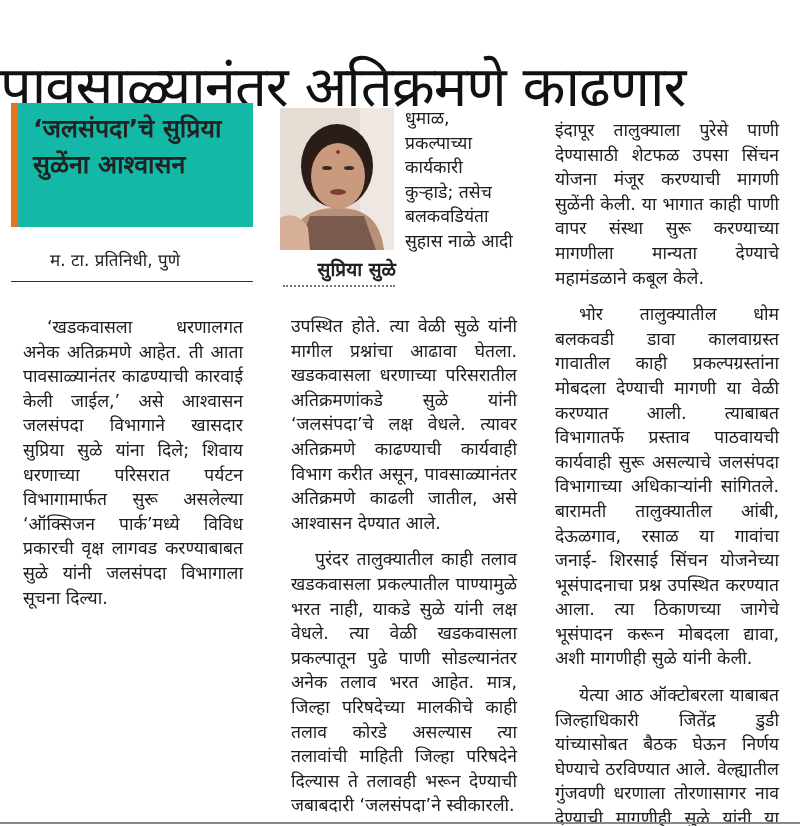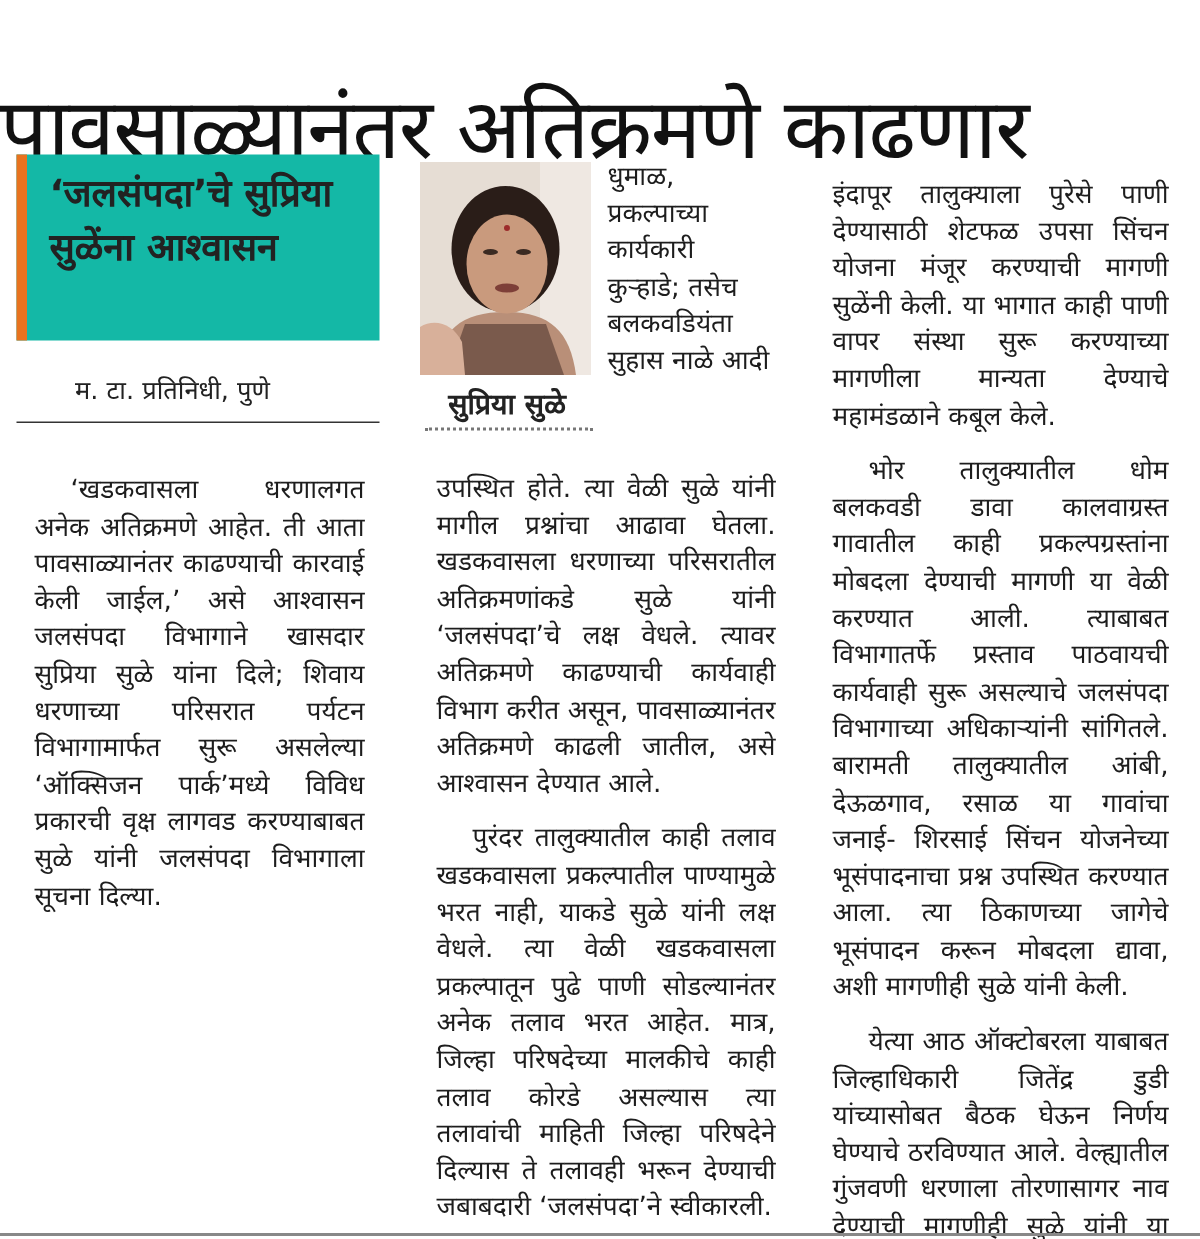--- a/index.html
+++ b/index.html
@@ -40,21 +40,21 @@
   .col-mid-side { left: 405px; top: 106px; width: 124px; text-align: left; }
   .col-mid-side p { margin: 0; }
   .col-mid { left: 279px; top: 302px; width: 250px; }
   .col-right { left: 543px; top: 106px; width: 248px; }
   .photo {
     position: absolute; left: 280px; top: 108px; width: 114px; height: 142px;
     background: linear-gradient(180deg, #e9e1d9 0%, #d6c4b6 100%); overflow: hidden;
   }
   .photo svg { display: block; }
   .caption {
-    position: absolute; left: 280px; top: 256px; width: 116px; text-align: center;
+    position: absolute; left: 280px; top: 256px; width: 116px; text-align: right;
     font-size: 19px; font-weight: bold; color: #222;
   }
   .caption-rule {
     position: absolute; left: 283px; top: 285px; width: 112px; height: 0;
     border-top: 2px dotted #777;
   }
   .bottom-rule {
     position: absolute; left: 0; top: 822px; width: 800px; height: 2px; background: #888;
   }
 </style>

